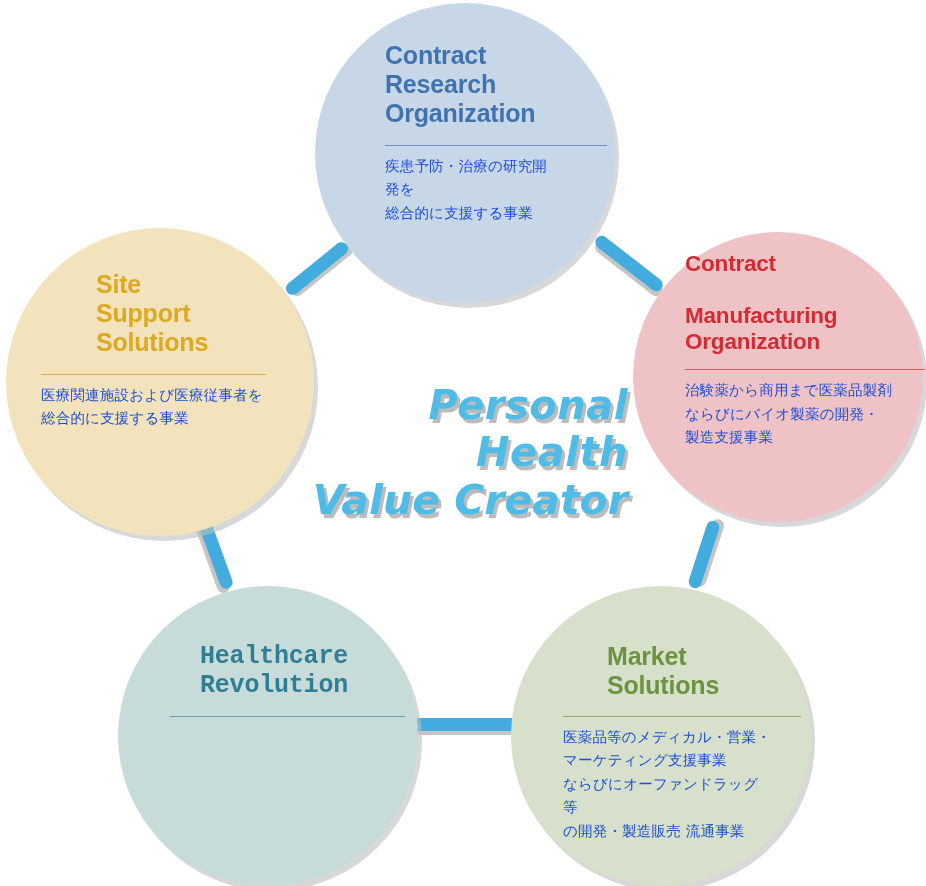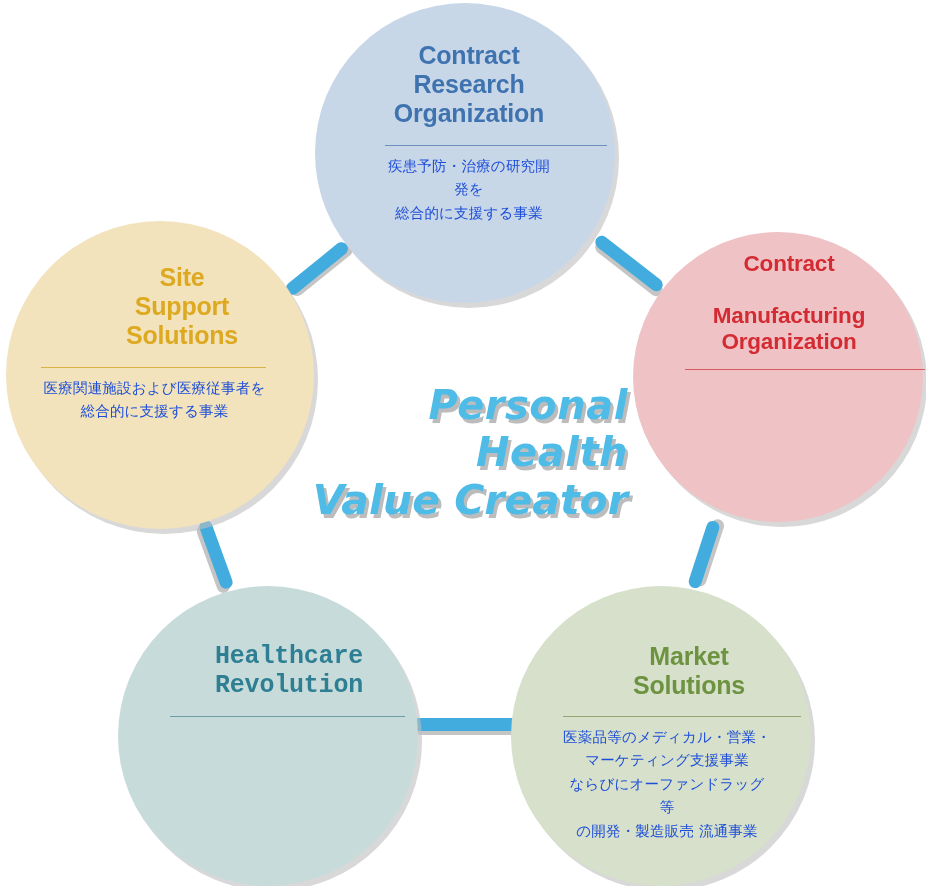--- a/index.html
+++ b/index.html
@@ -25,21 +25,20 @@
     box-shadow: 3px 4px 0 rgba(150,150,150,0.55);
     transform-origin: 50% 50%;
   }
 
   
   .circle {
     position: absolute;
     border-radius: 50%;
     box-sizing: border-box;
     box-shadow: 4px 5px 0 rgba(190,190,190,0.6);
-    text-align: center;
   }
   .circle-inner {
     position: absolute;
     left: 0; right: 0;
     box-sizing: border-box;
   }
   .node-title {
     font-weight: bold;
     line-height: 1.16;
     letter-spacing: -0.2px;
@@ -73,21 +72,21 @@
   #c-cdmo {
     left: 633px; top: 232px;
     width: 290px; height: 290px;
     background: #efc2c6;
   }
   #c-cdmo .circle-inner { top: 19px; padding: 0 30px 0 52px; }
   #c-cdmo .node-title { color: #d42b33; font-size: 22.5px; }
   #c-cdmo .node-rule  { color: #d4484e; margin-top: 14px; width: 240px; }
 
   #c-sss {
-    left: 6px; top: 221px;
+    left: 6px; top: 228px;
     width: 308px; height: 308px;
     background: #f2e3bc;
   }
   #c-sss .circle-inner { top: 42px; padding: 0 46px 0 90px; }
   #c-sss .node-title { color: #dda920; font-size: 25px; }
   #c-sss .node-rule  { color: #d6a832; margin-top: 17px; width: 225px; margin-left: -55px; }
   #c-sss .node-desc  { margin-left: -55px; }
 
   #c-hr {
     left: 118px; top: 586px;
@@ -159,20 +158,25 @@
 
   <div class="circle" id="c-cdmo">
     <div class="circle-inner">
       <div class="node-title">
         <span>Contract</span><br>
         <br>
         <span>Manufacturing</span><br>
         <span>Organization</span>
       </div>
       <hr class="node-rule">
+      <div class="node-desc">
+        <span>治験薬から商用まで医薬品製剤</span><br>
+        <span>ならびにバイオ製薬の開発・</span><br>
+        <span>製造支援事業</span>
+      </div>
     </div>
   </div>
 
   <div class="circle" id="c-sss">
     <div class="circle-inner">
       <div class="node-title">
         <span>Site</span><br>
         <span>Support</span><br>
         <span>Solutions</span>
       </div>

